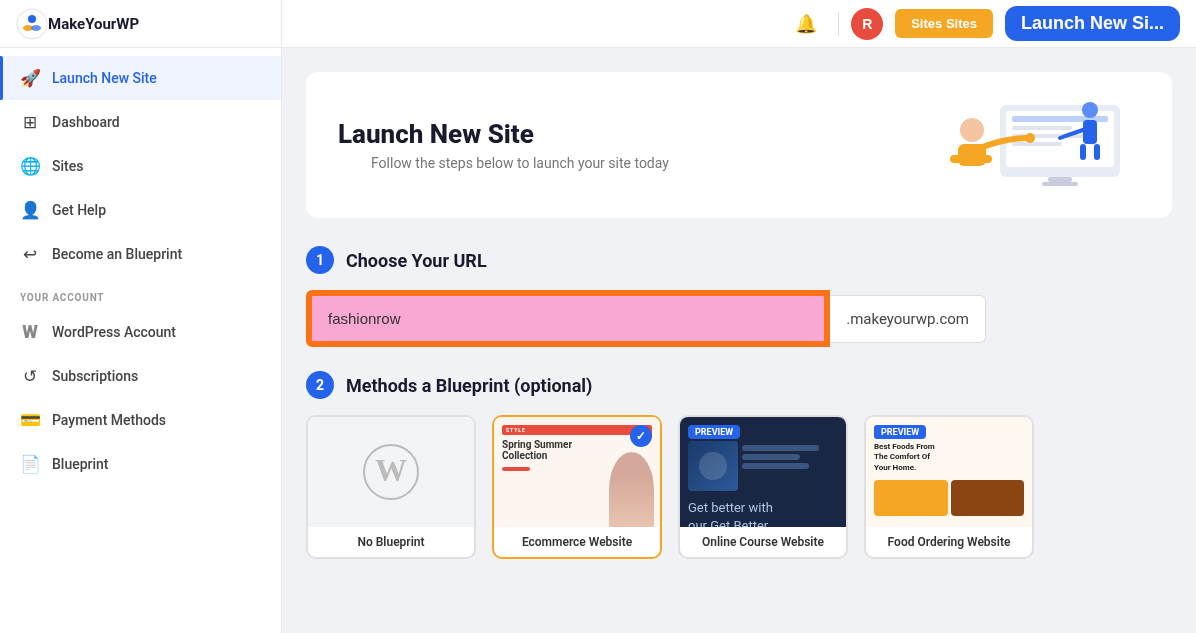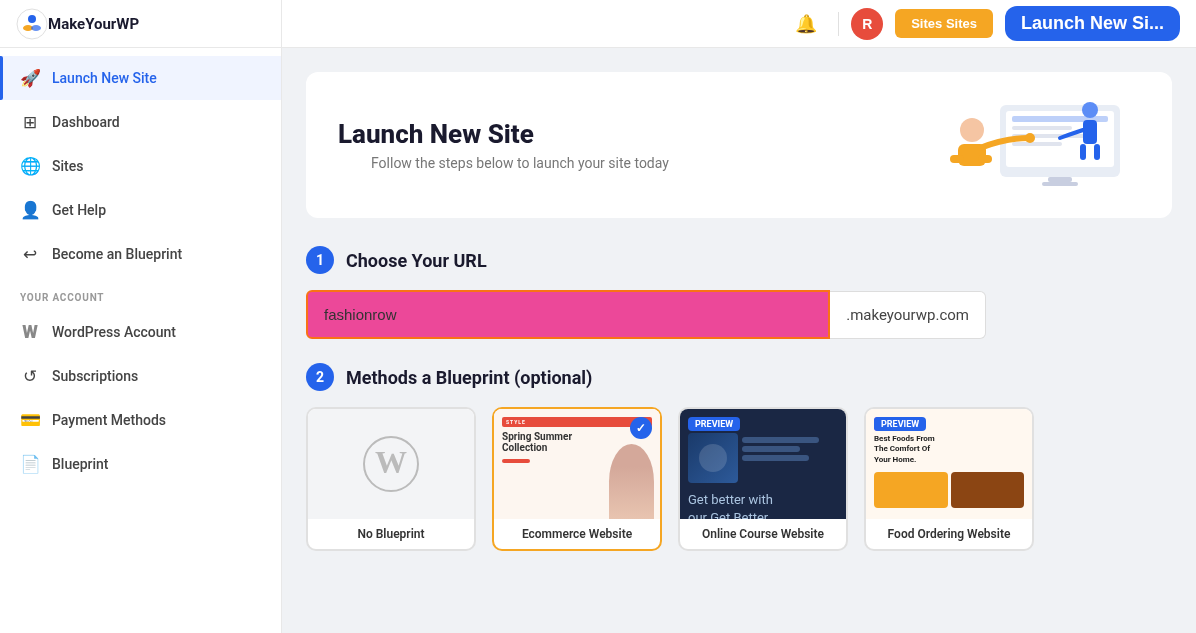--- a/index.html
+++ b/index.html
@@ -204,23 +204,23 @@
 
     
     .url-row {
       display: flex;
       align-items: center;
       gap: 0;
       max-width: 680px;
     }
     .url-input-wrapper {
       flex: 1;
-      border: 2px solid #f97316;
+      border: 6px solid #f97316;
       border-radius: 6px 0 0 6px;
-      background: #ec4899;
+      background: #f9a8d4;
       overflow: hidden;
     }
     .url-input {
       width: 100%;
       border: none;
       outline: none;
       padding: 14px 16px;
       font-size: 15px;
       color: #333;
       background: transparent;

